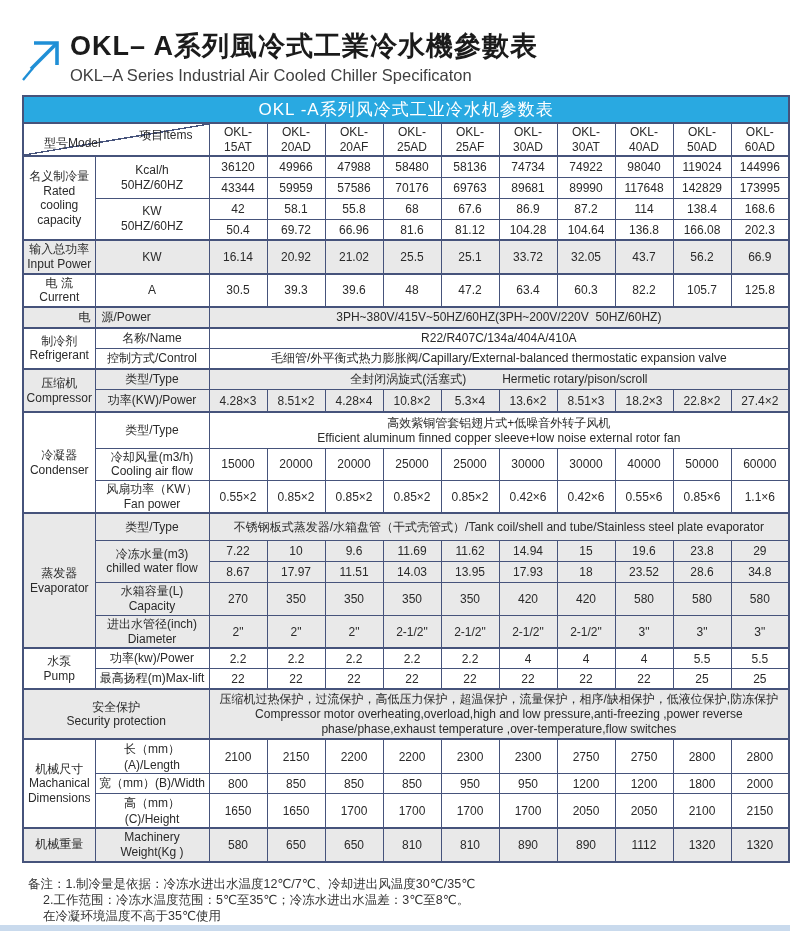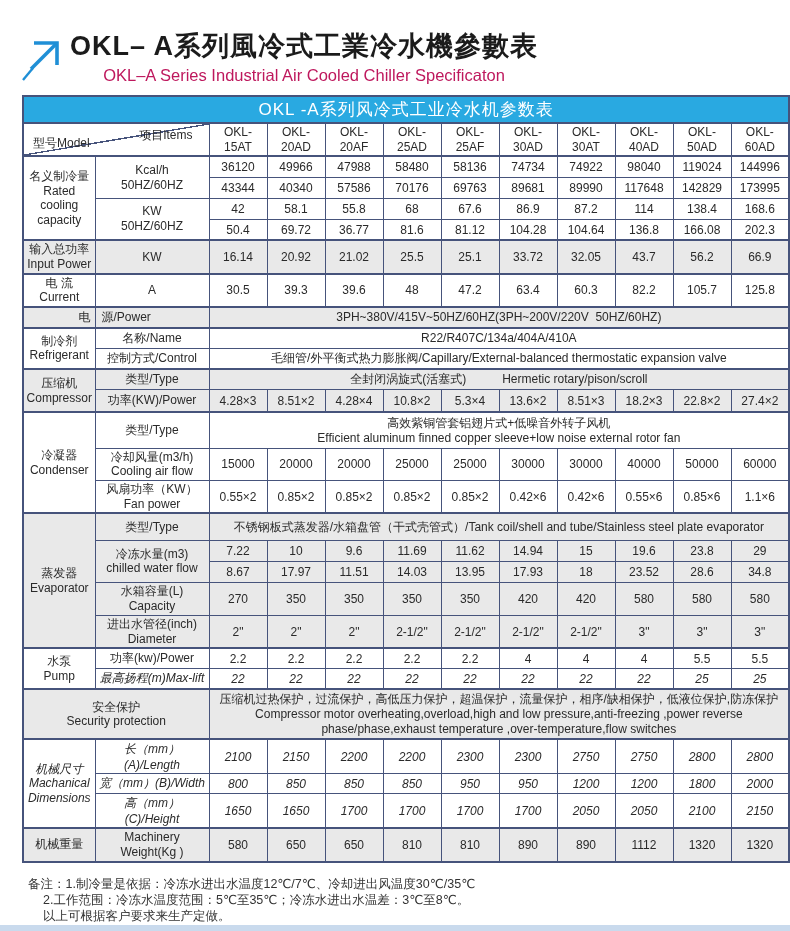--- a/index.html
+++ b/index.html
@@ -2,50 +2,50 @@
 <html style="--cyan: #29a9e1; --border: #46537b; --shade: #e9e9e9; --arrow: #1f8fd6; --strip: #c9daed;"><head>
 <meta charset="utf-8">
 <style>
   :root{
     --cyan:#29a9e1; --border:#46537b; --shade:#e9e9e9; --arrow:#1f8fd6; --strip:#c9daed;
   }
   *{box-sizing:border-box;margin:0;padding:0;}
   html,body{background:#fff;}
   body{width:790px;height:931px;position:relative;overflow:hidden;
        font-family:"Liberation Sans","DejaVu Sans",sans-serif;color:#2a2a2a;}
-  .hdr{display:flex;align-items:flex-start;padding:28px 0 0 14px;text-align:center;}
+  .hdr{display:flex;align-items:flex-start;padding:28px 0 0 14px;}
   .logo{width:52px;height:52px;flex:0 0 auto;margin-top:4px;}
   .titles{margin-left:4px;}
   .t-zh{font-size:27px;font-weight:700;letter-spacing:1px;color:#1b1b1b;}
-  .t-en{font-size:16.5px;font-weight:500;margin-top:2px;color:#be185d;}
+  .t-en{font-size:16.5px;font-weight:500;margin-top:2px;color:#404040;}
   table.spec{border-collapse:collapse;table-layout:fixed;width:766px;margin:10px 0 4px 22px;
              border:2px solid var(--border);}
   .spec td{border:1px solid var(--border);text-align:center;vertical-align:middle;
            font-size:12px;padding:1px 2px;overflow:hidden;color:#2a2a2a;}
   .caption-row td{background:var(--cyan);color:#fff;font-size:17px;font-weight:500;
                   height:26px;letter-spacing:1px;border-bottom-width:2px;}
   tr.sec td{border-top-width:2px;}
   tr.shade td{background:var(--shade);}
   .pre{white-space:pre-line;line-height:1.22;}
   .wide{font-size:12.5px;}
   .corner{position:relative;height:30px;background:linear-gradient(to bottom right,
           transparent calc(50% - 0.7px),var(--border) calc(50% - 0.7px),
           var(--border) calc(50% + 0.7px),transparent calc(50% + 0.7px));}
-  .corner .m{position:absolute;left:9px;bottom:3px;font-size:12px;}
+  .corner .m{position:absolute;left:20px;bottom:3px;font-size:12px;}
   .corner .i{position:absolute;right:16px;top:3px;font-size:12px;}
   .r-model td{height:30px;}
   .r-21 td{height:21px;}
   .r-29 td{height:29px;}
   .r-19 td{height:19px;}
   .r-23 td{height:23px;}
   .r-36 td{height:36px;}
   .r-30 td{height:30px;}
   .r-27 td{height:27px;}
   .r-33 td{height:33px;}
-  .r-18 td{height:18px;font-style:italic;}
+  .r-18 td{height:18px;}
   .r-50 td{height:50px;}
   .notes{margin:13px 0 0 28px;font-size:12.5px;line-height:1.28;color:#333;}
   .notes .indent{padding-left:15px;}
   .strip{position:absolute;left:0;bottom:0;width:790px;height:6px;background:var(--strip);}
 </style>
 </head>
 <body>
 
 <div class="hdr">
   <svg class="logo" viewBox="0 0 52 52">
@@ -118,21 +118,21 @@
         <td>58480</td>
         <td>58136</td>
         <td>74734</td>
         <td>74922</td>
         <td>98040</td>
         <td>119024</td>
         <td>144996</td>
       </tr>
     <tr class="r-21">
         <td>43344</td>
-        <td>40340</td>
+        <td>59959</td>
         <td>57586</td>
         <td>70176</td>
         <td>69763</td>
         <td>89681</td>
         <td>89990</td>
         <td>117648</td>
         <td>142829</td>
         <td>173995</td>
       </tr>
     <tr class="r-21">
@@ -145,21 +145,21 @@
         <td>67.6</td>
         <td>86.9</td>
         <td>87.2</td>
         <td>114</td>
         <td>138.4</td>
         <td>168.6</td>
       </tr>
     <tr class="r-21">
         <td>50.4</td>
         <td>69.72</td>
-        <td>36.77</td>
+        <td>66.96</td>
         <td>81.6</td>
         <td>81.12</td>
         <td>104.28</td>
         <td>104.64</td>
         <td>136.8</td>
         <td>166.08</td>
         <td>202.3</td>
       </tr>
 
     <tr class="r-29 sec shade">
@@ -422,16 +422,17 @@
         <td>1112</td>
         <td>1320</td>
         <td>1320</td>
       </tr>
   </tbody>
 </table>
 
 <div class="notes">
     <div>备注：1.制冷量是依据：冷冻水进出水温度12℃/7℃、冷却进出风温度30℃/35℃</div>
     <div class="indent">2.工作范围：冷冻水温度范围：5℃至35℃；冷冻水进出水温差：3℃至8℃。</div>
+    <div class="indent">在冷凝环境温度不高于35℃使用</div>
     <div class="indent">以上可根据客户要求来生产定做。</div>
   </div>
 
 <div class="strip"></div>
 
 </body></html>

